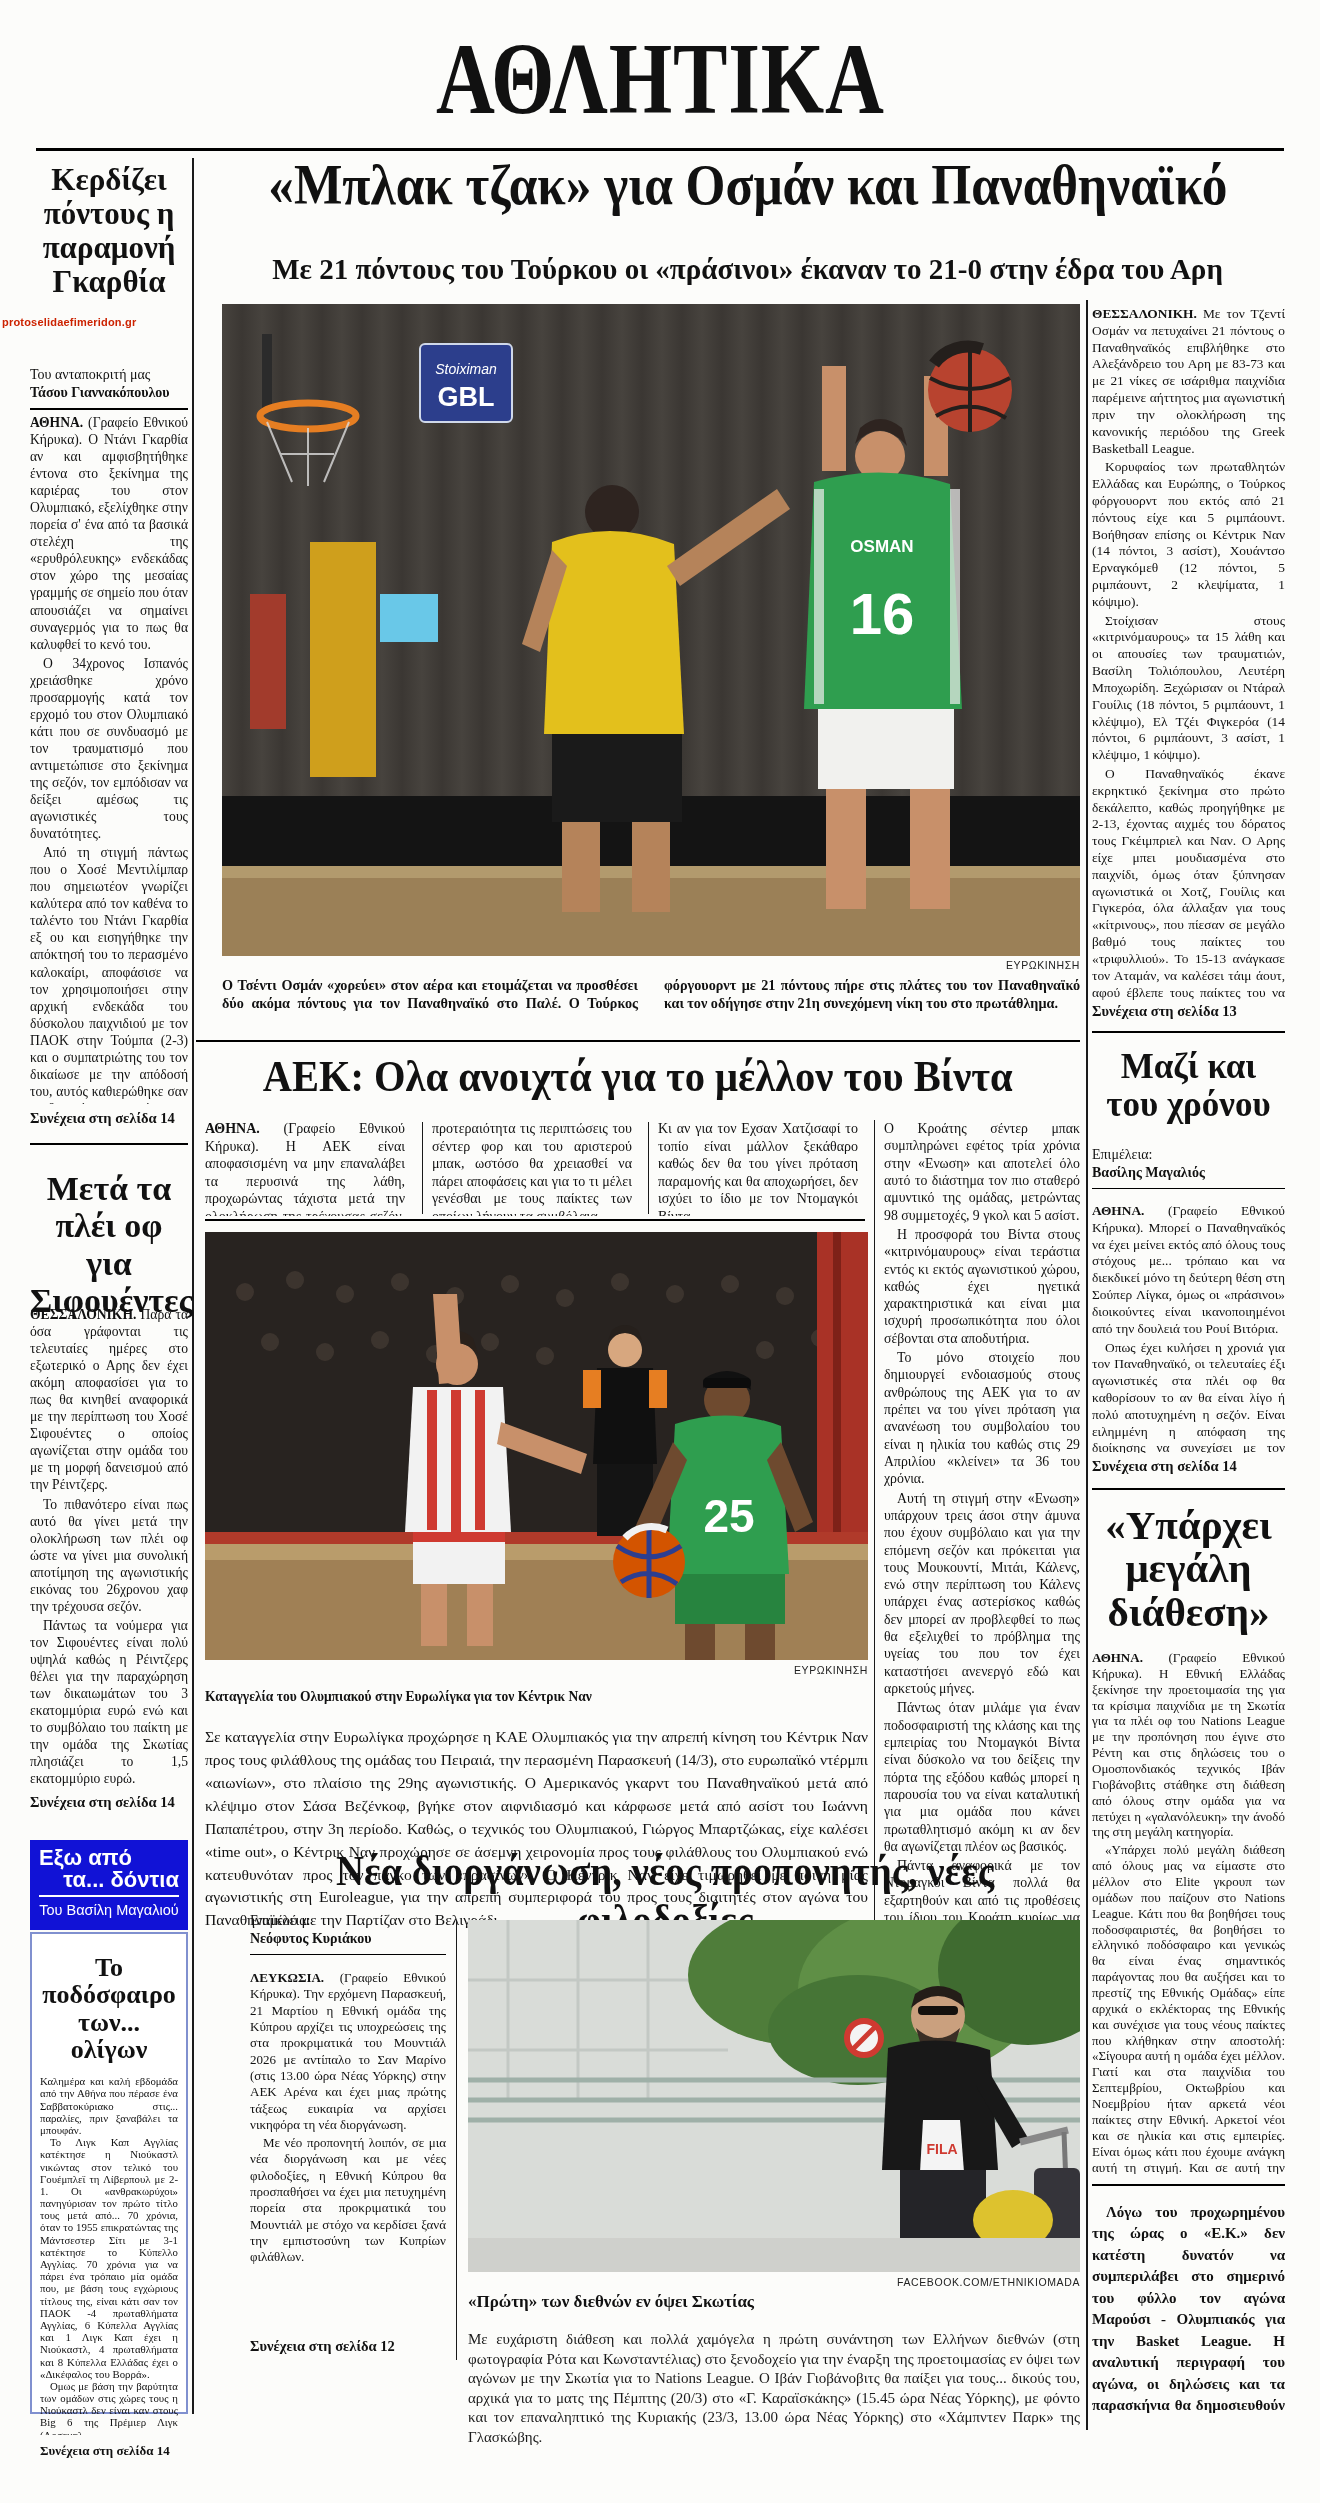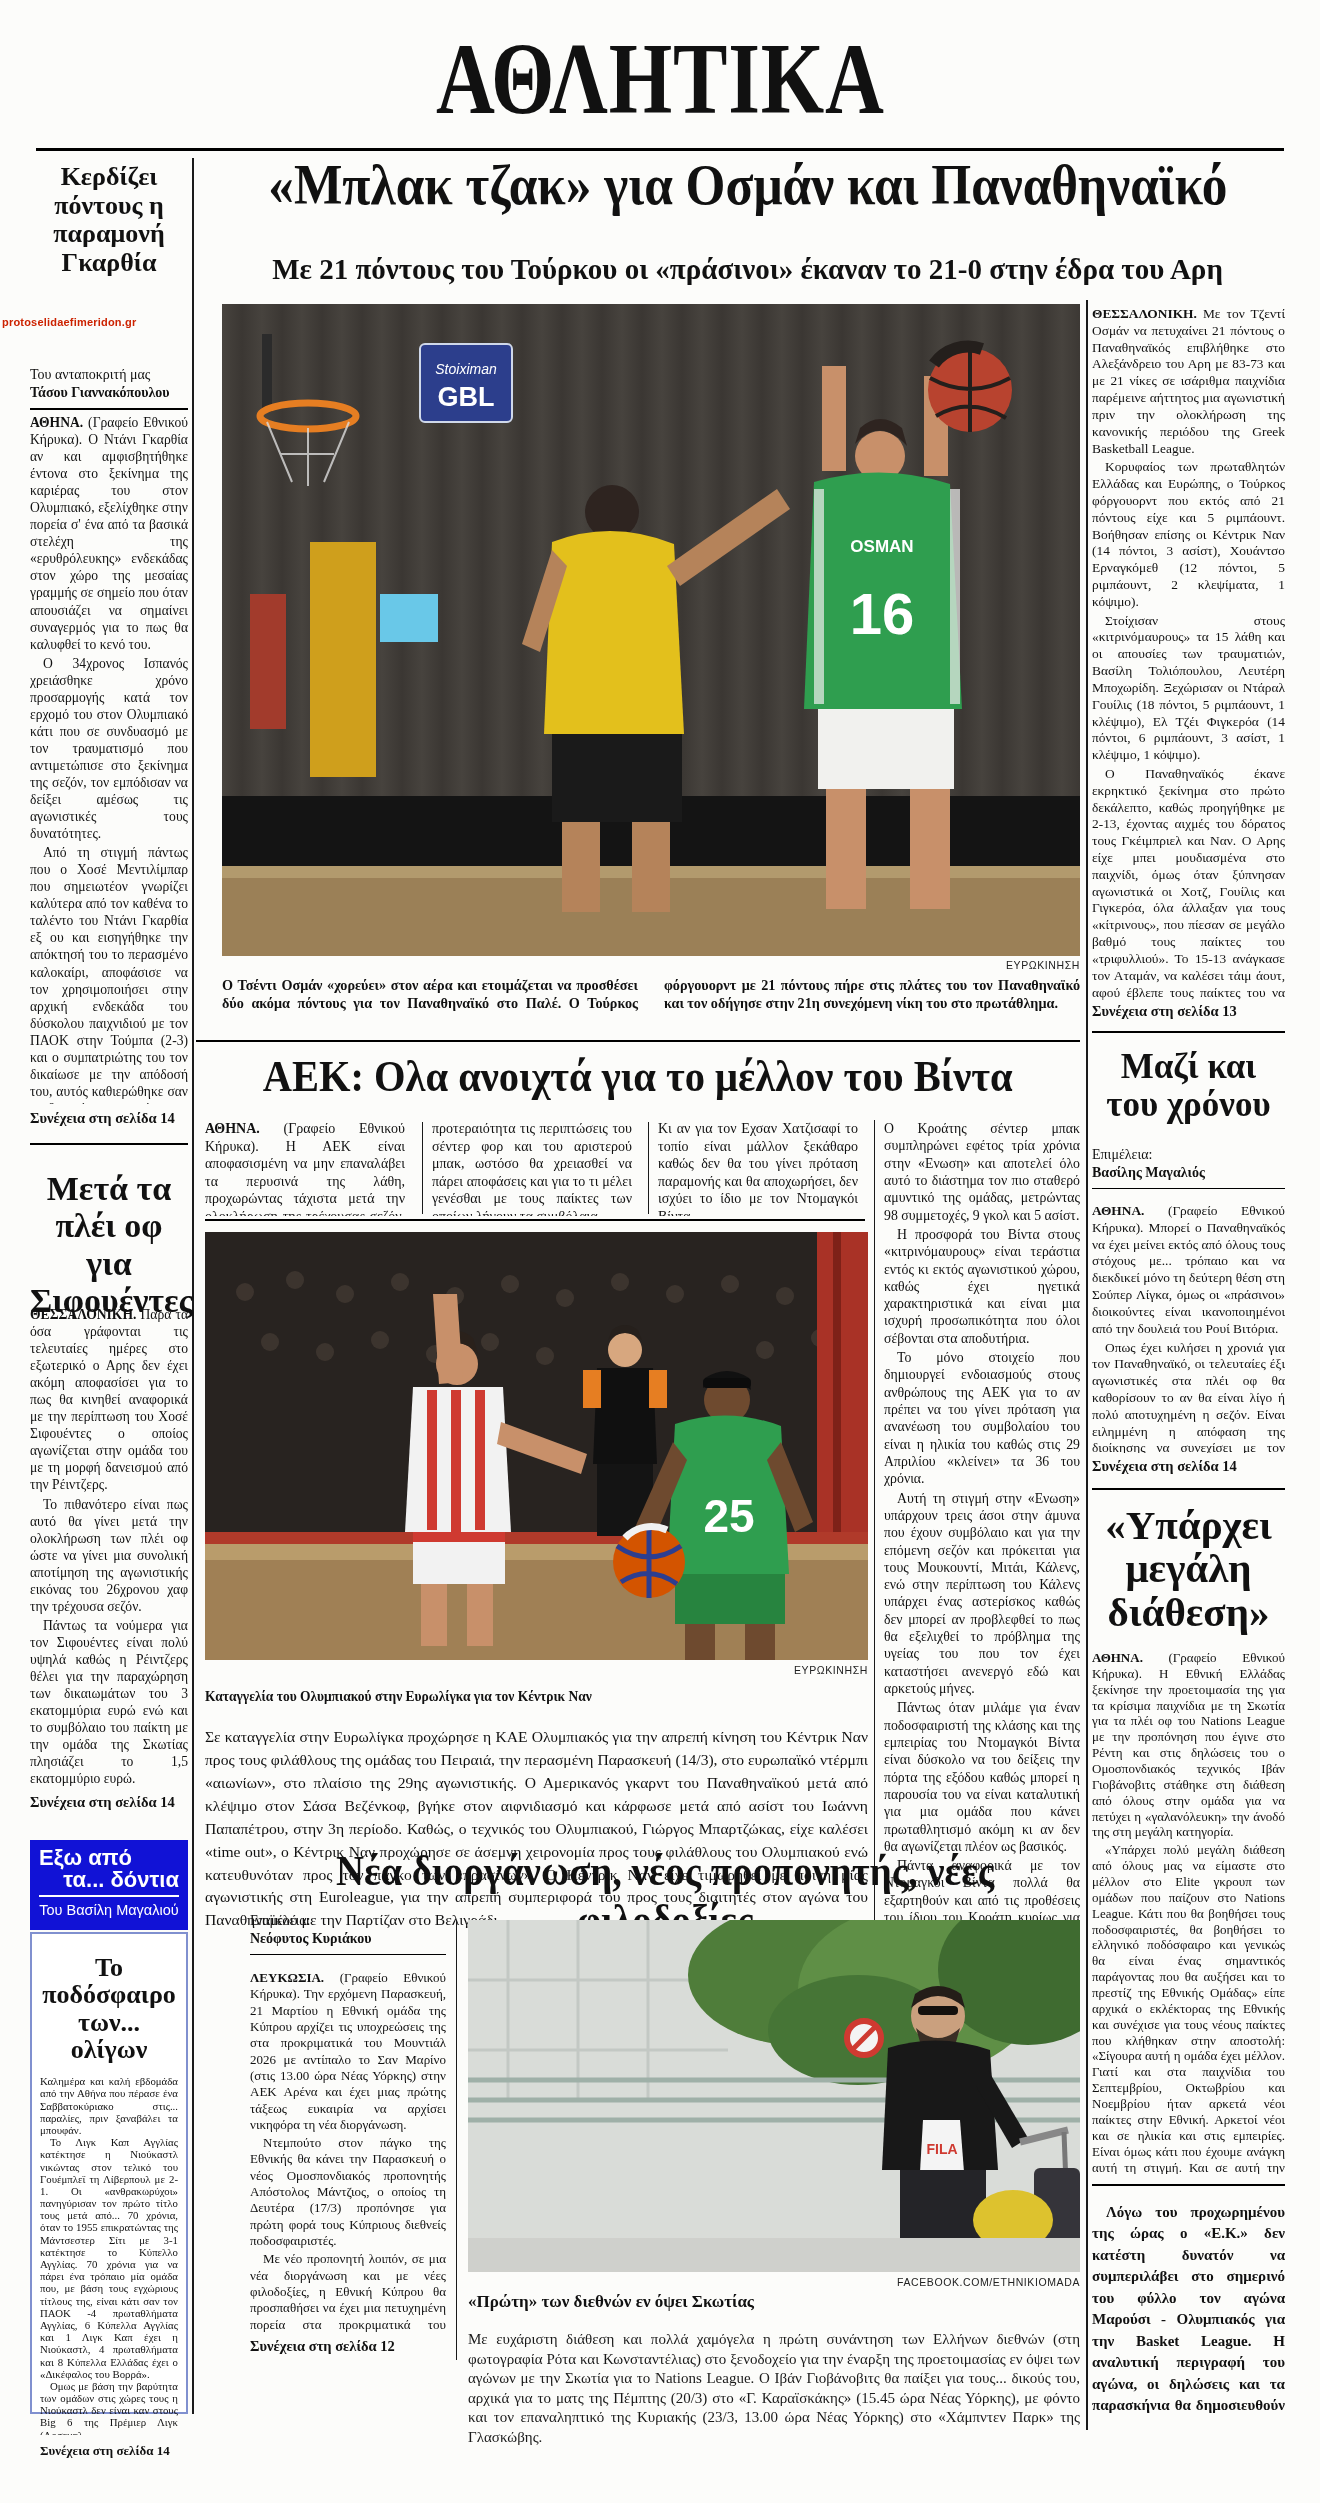--- a/index.html
+++ b/index.html
@@ -9,21 +9,21 @@
     font-family:"Liberation Serif","DejaVu Serif",serif;
     overflow:hidden;
   }
   .abs{position:absolute;}
   .cond{display:inline-block;transform:scaleX(.8);transform-origin:center;}
   .cond88{display:inline-block;transform:scaleX(.9);transform-origin:center;}
   .masthead{width:100%;text-align:center;font-weight:bold;font-size:102px;line-height:1.0;letter-spacing:1px;}
   .hrule{background:#000;}
   .h-main{width:1075px;text-align:center;font-weight:bold;font-size:57px;line-height:1.02;}
   .h-sub{width:1075px;text-align:center;font-weight:bold;font-size:29px;}
-  .h-rail{width:158px;text-align:center;font-weight:bold;font-size:26px;line-height:1.1;}
+  .h-rail{width:158px;text-align:center;font-weight:bold;font-size:31px;line-height:1.1;}
   .h-rail2{width:158px;text-align:center;font-weight:bold;font-size:34px;line-height:1.1;}
   .h-aek{width:884px;text-align:center;font-weight:bold;font-size:45px;}
   .h-right{width:193px;text-align:center;font-weight:bold;font-size:35px;line-height:1.08;}
   .h-right2{width:193px;text-align:center;font-weight:bold;font-size:41px;line-height:1.06;}
   .h-bottom{width:830px;text-align:center;font-weight:bold;font-size:43px;}
   .body-col{font-size:13.6px;line-height:1.255;text-align:justify;overflow:hidden;}
   .body-col p{margin:0 0 2px 0;text-indent:13px;}
   .body-col p.first{text-indent:0;}
   .byline{font-size:14px;line-height:1.25;border-bottom:2px solid #000;padding-bottom:7px;}
   .byline .nm{font-weight:bold;}
@@ -307,21 +307,20 @@
 
 <div class="abs h-bottom" style="left:250px;top:1846px;">
   <span class="cond88">Νέα διοργάνωση, νέος προπονητής, νέες φιλοδοξίες</span>
 </div>
 <div class="abs byline" style="left:250px;top:1912px;width:196px;border-bottom-width:1.5px;">
   <span>Επιμέλεια:</span><br>
   <span class="nm">Νεόφυτος Κυριάκου</span>
 </div>
 <div class="abs body-col" style="left:250px;top:1970px;width:196px;height:362px;font-size:13px;">
   <p class="first"><b>ΛΕΥΚΩΣΙΑ.</b> <span>(Γραφείο Εθνικού Κήρυκα). Την ερχόμενη Παρασκευή, 21 Μαρτίου η Εθνική ομάδα της Κύπρου αρχίζει τις υποχρεώσεις της στα προκριματικά του Μουντιάλ 2026 με αντίπαλο το Σαν Μαρίνο (στις 13.00 ώρα Νέας Υόρκης) στην ΑΕΚ Αρένα και έχει μιας πρώτης τάξεως ευκαιρία να αρχίσει νικηφόρα τη νέα διοργάνωση.</span></p>
-  <p>Ντεμπούτο στον πάγκο της Εθνικής θα κάνει την Παρασκευή ο νέος Ομοσπονδιακός προπονητής Απόστολος Μάντζιος, ο οποίος τη Δευτέρα (17/3) προπόνησε για πρώτη φορά τους Κύπριους διεθνείς ποδοσφαιριστές.</p>
   <p>Με νέο προπονητή λοιπόν, σε μια νέα διοργάνωση και με νέες φιλοδοξίες, η Εθνική Κύπρου θα προσπαθήσει να έχει μια πετυχημένη πορεία στα προκριματικά του Μουντιάλ με στόχο να κερδίσει ξανά την εμπιστοσύνη των Κυπρίων φιλάθλων.</p>
 
 </div>
 <div class="abs cont" style="left:250px;top:2338px;">Συνέχεια στη σελίδα 12</div>
 <div class="abs vline" style="left:456px;top:1920px;height:440px;width:1px;"></div>
 
 <div class="abs" style="left:468px;top:1920px;width:612px;height:352px;">
   <svg width="612" height="352" viewBox="0 0 612 352">
     <rect width="612" height="352" fill="#d9dcd8"></rect>
     <g stroke="#c3c8c4" stroke-width="3">

